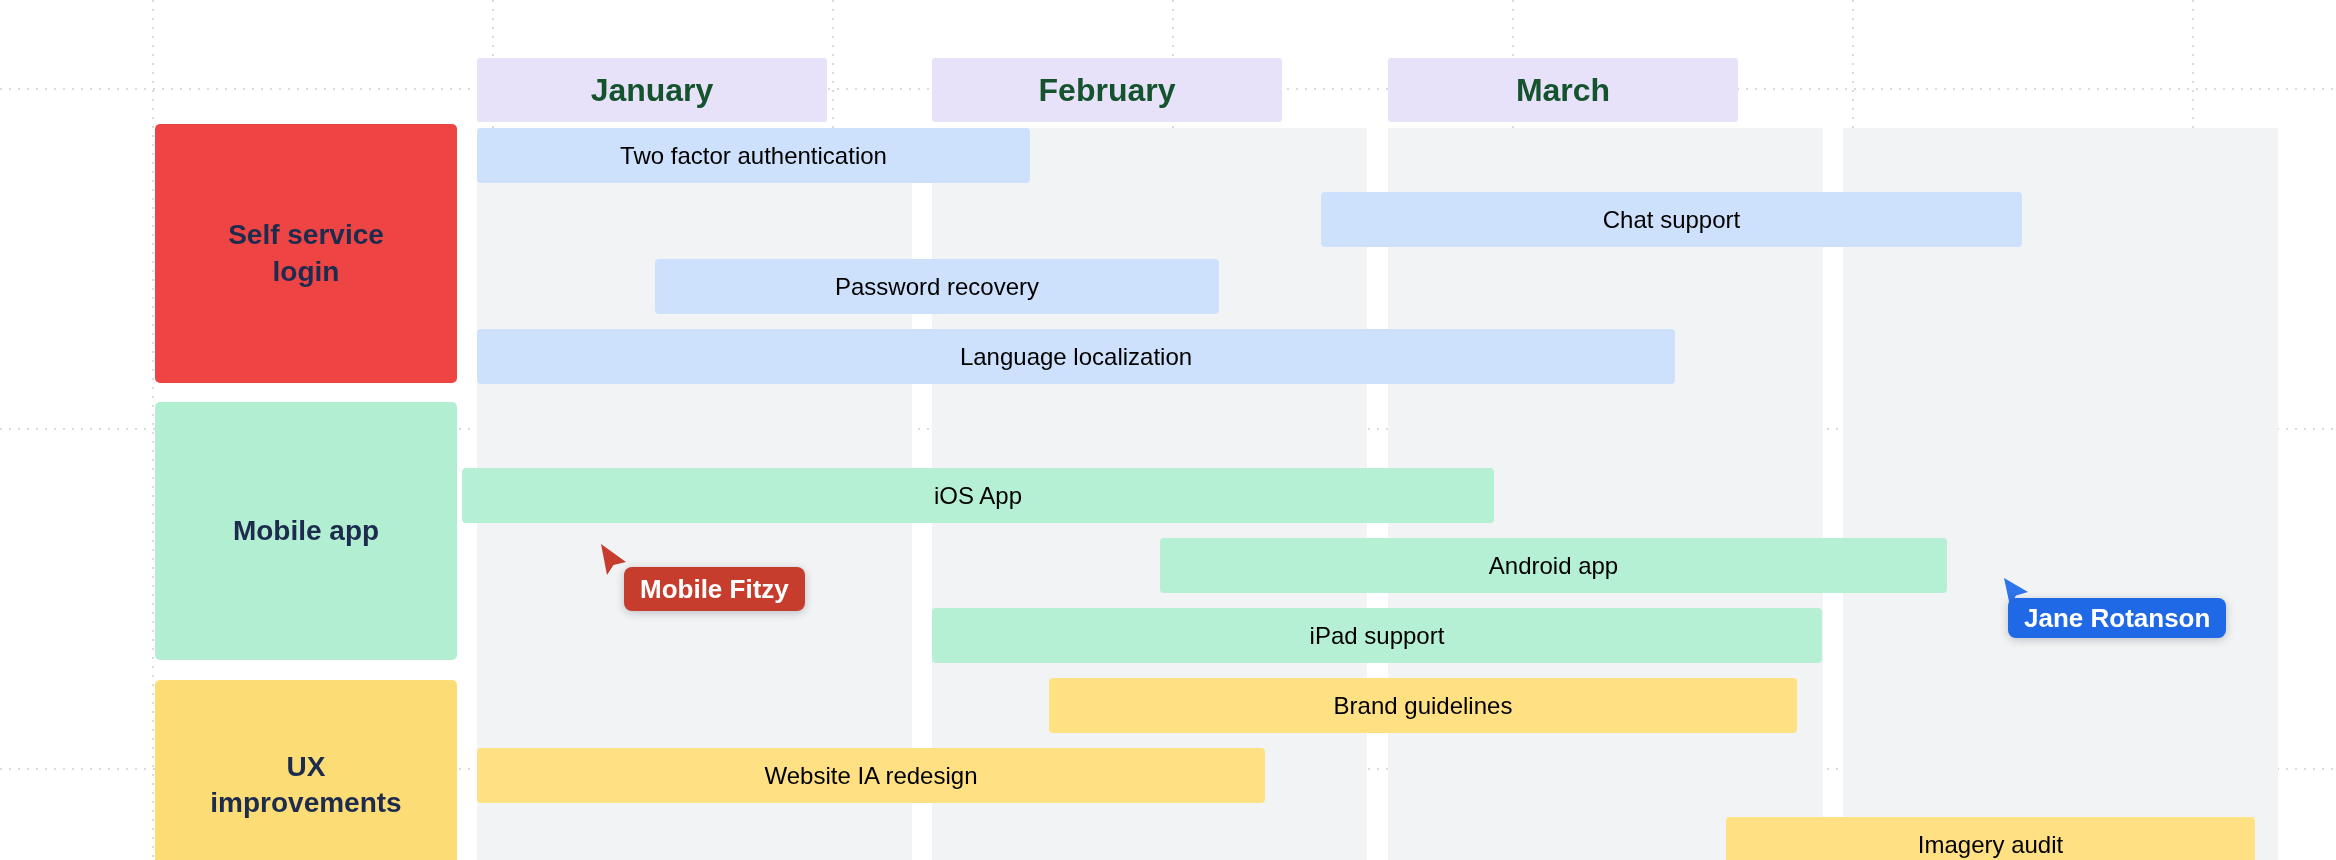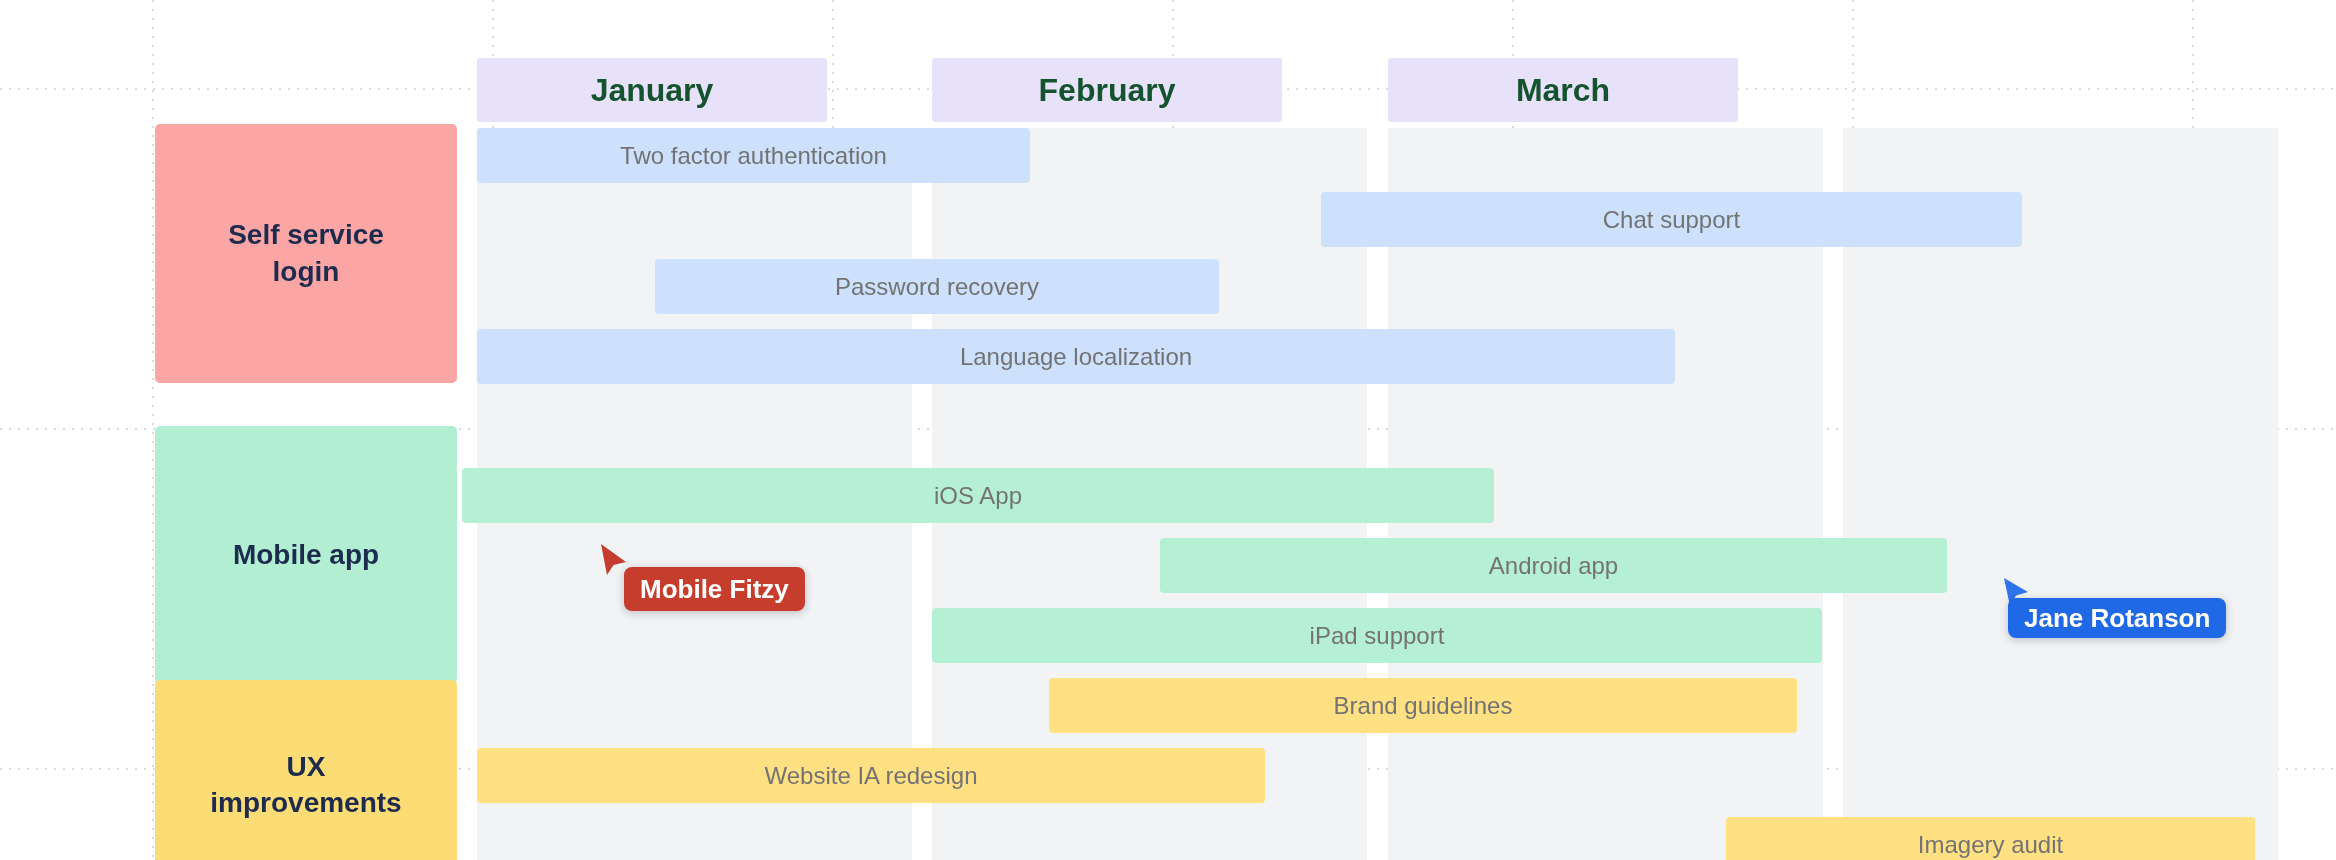--- a/index.html
+++ b/index.html
@@ -29,28 +29,28 @@
     display:flex;align-items:center;justify-content:center;
     font-size:32px;font-weight:bold;color:#14532d;margin-top:16px;
   }
   
   .group-label{
     position:absolute;left:155px;width:302px;z-index:3;border-radius:5px;
     display:flex;align-items:center;justify-content:center;text-align:center;
     font-size:28px;font-weight:bold;line-height:1.3;color:#1d2b4e;
     white-space:pre-line;
   }
-  .group-blue{background:#fca5a5;}
-  .group-green{background:#b2eed1;margin-top:24px;}
+  .group-blue{background:#ef4444;}
+  .group-green{background:#b2eed1;}
   .group-yellow{background:#fcdc74;}
   
   .task{
     position:absolute;height:55px;z-index:4;border-radius:4px;
     display:flex;align-items:center;justify-content:center;
-    font-size:24px;font-weight:500;color:#737373;white-space:nowrap;
+    font-size:24px;font-weight:500;color:#000000;white-space:nowrap;
   }
   .bar-blue{background:#cde1fc;}
   .bar-green{background:#b6f0d4;}
   .bar-yellow{background:#ffe083;}
   
   .cursor{position:absolute;z-index:6;}
   .cursor svg{display:block;position:absolute;left:0;top:0;}
   .cursor-label{
     position:absolute;border-radius:8px;padding:6px 16px;
     font-size:26px;font-weight:bold;color:#ffffff;white-space:nowrap;

